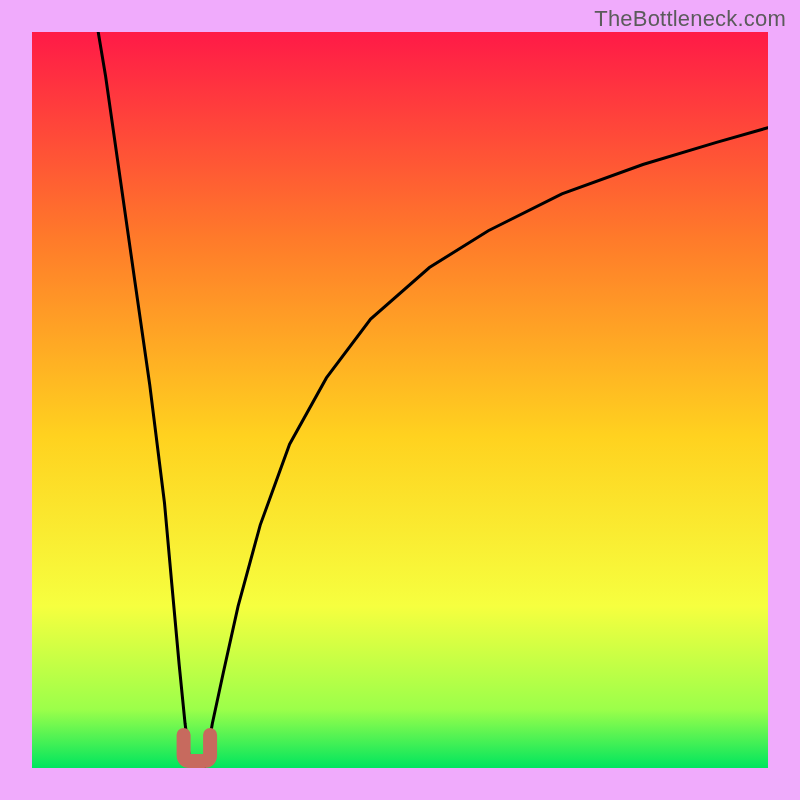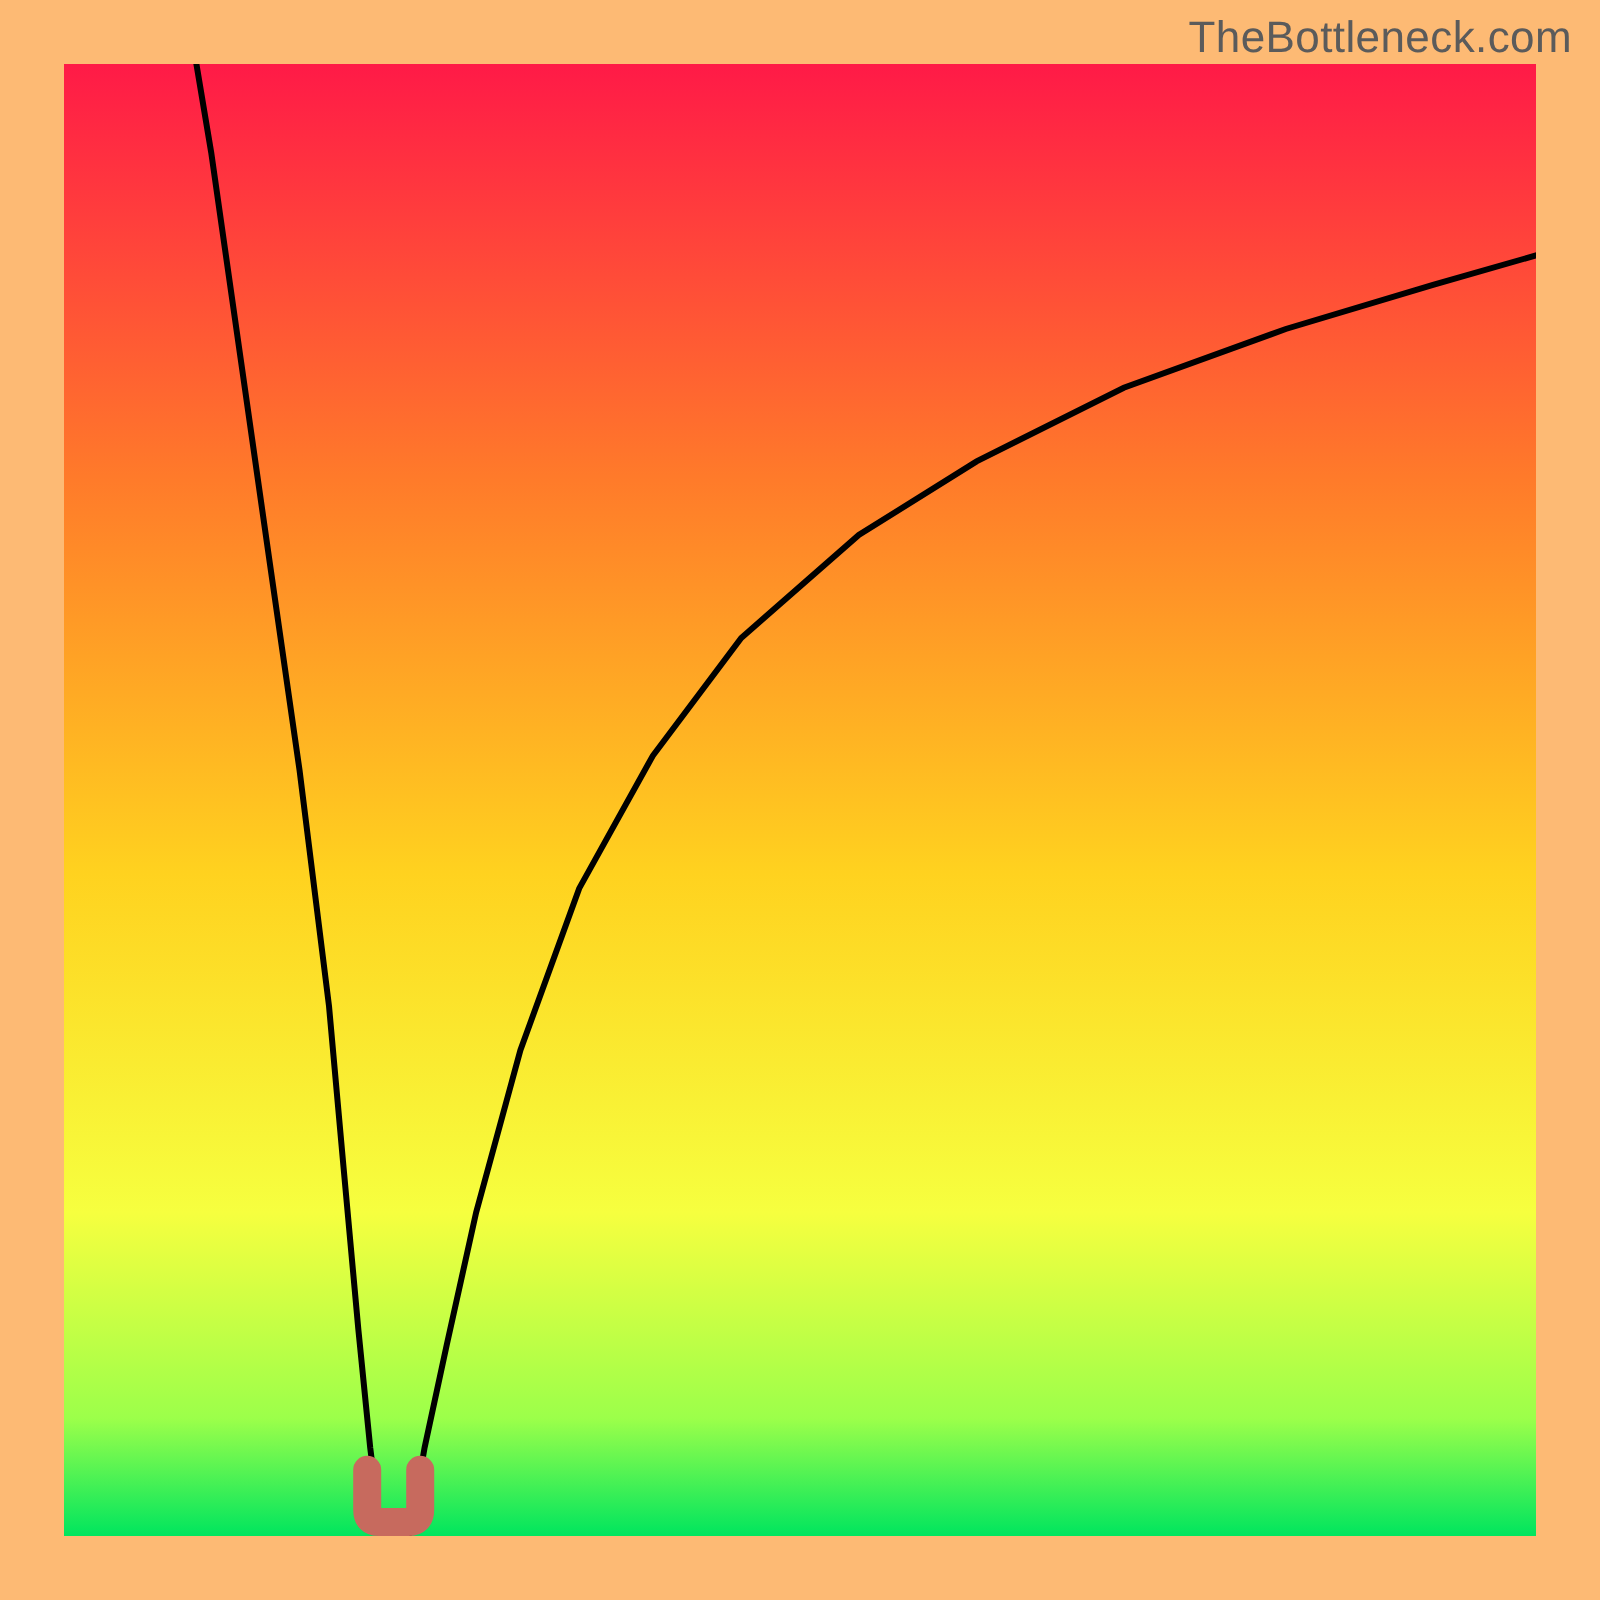--- a/index.html
+++ b/index.html
@@ -9,21 +9,21 @@
     height: 800px;
     background: #000;
     overflow: hidden;
   }
   .frame {
     position: absolute;
     left: 0;
     top: 0;
     width: 800px;
     height: 800px;
-    background: #fdba74;
+    background: #f0abfc;
   }
   .plot {
     position: absolute;
     left: 32px;
     top: 32px;
     width: 736px;
     height: 736px;
     overflow: hidden;
   }
   .watermark {

